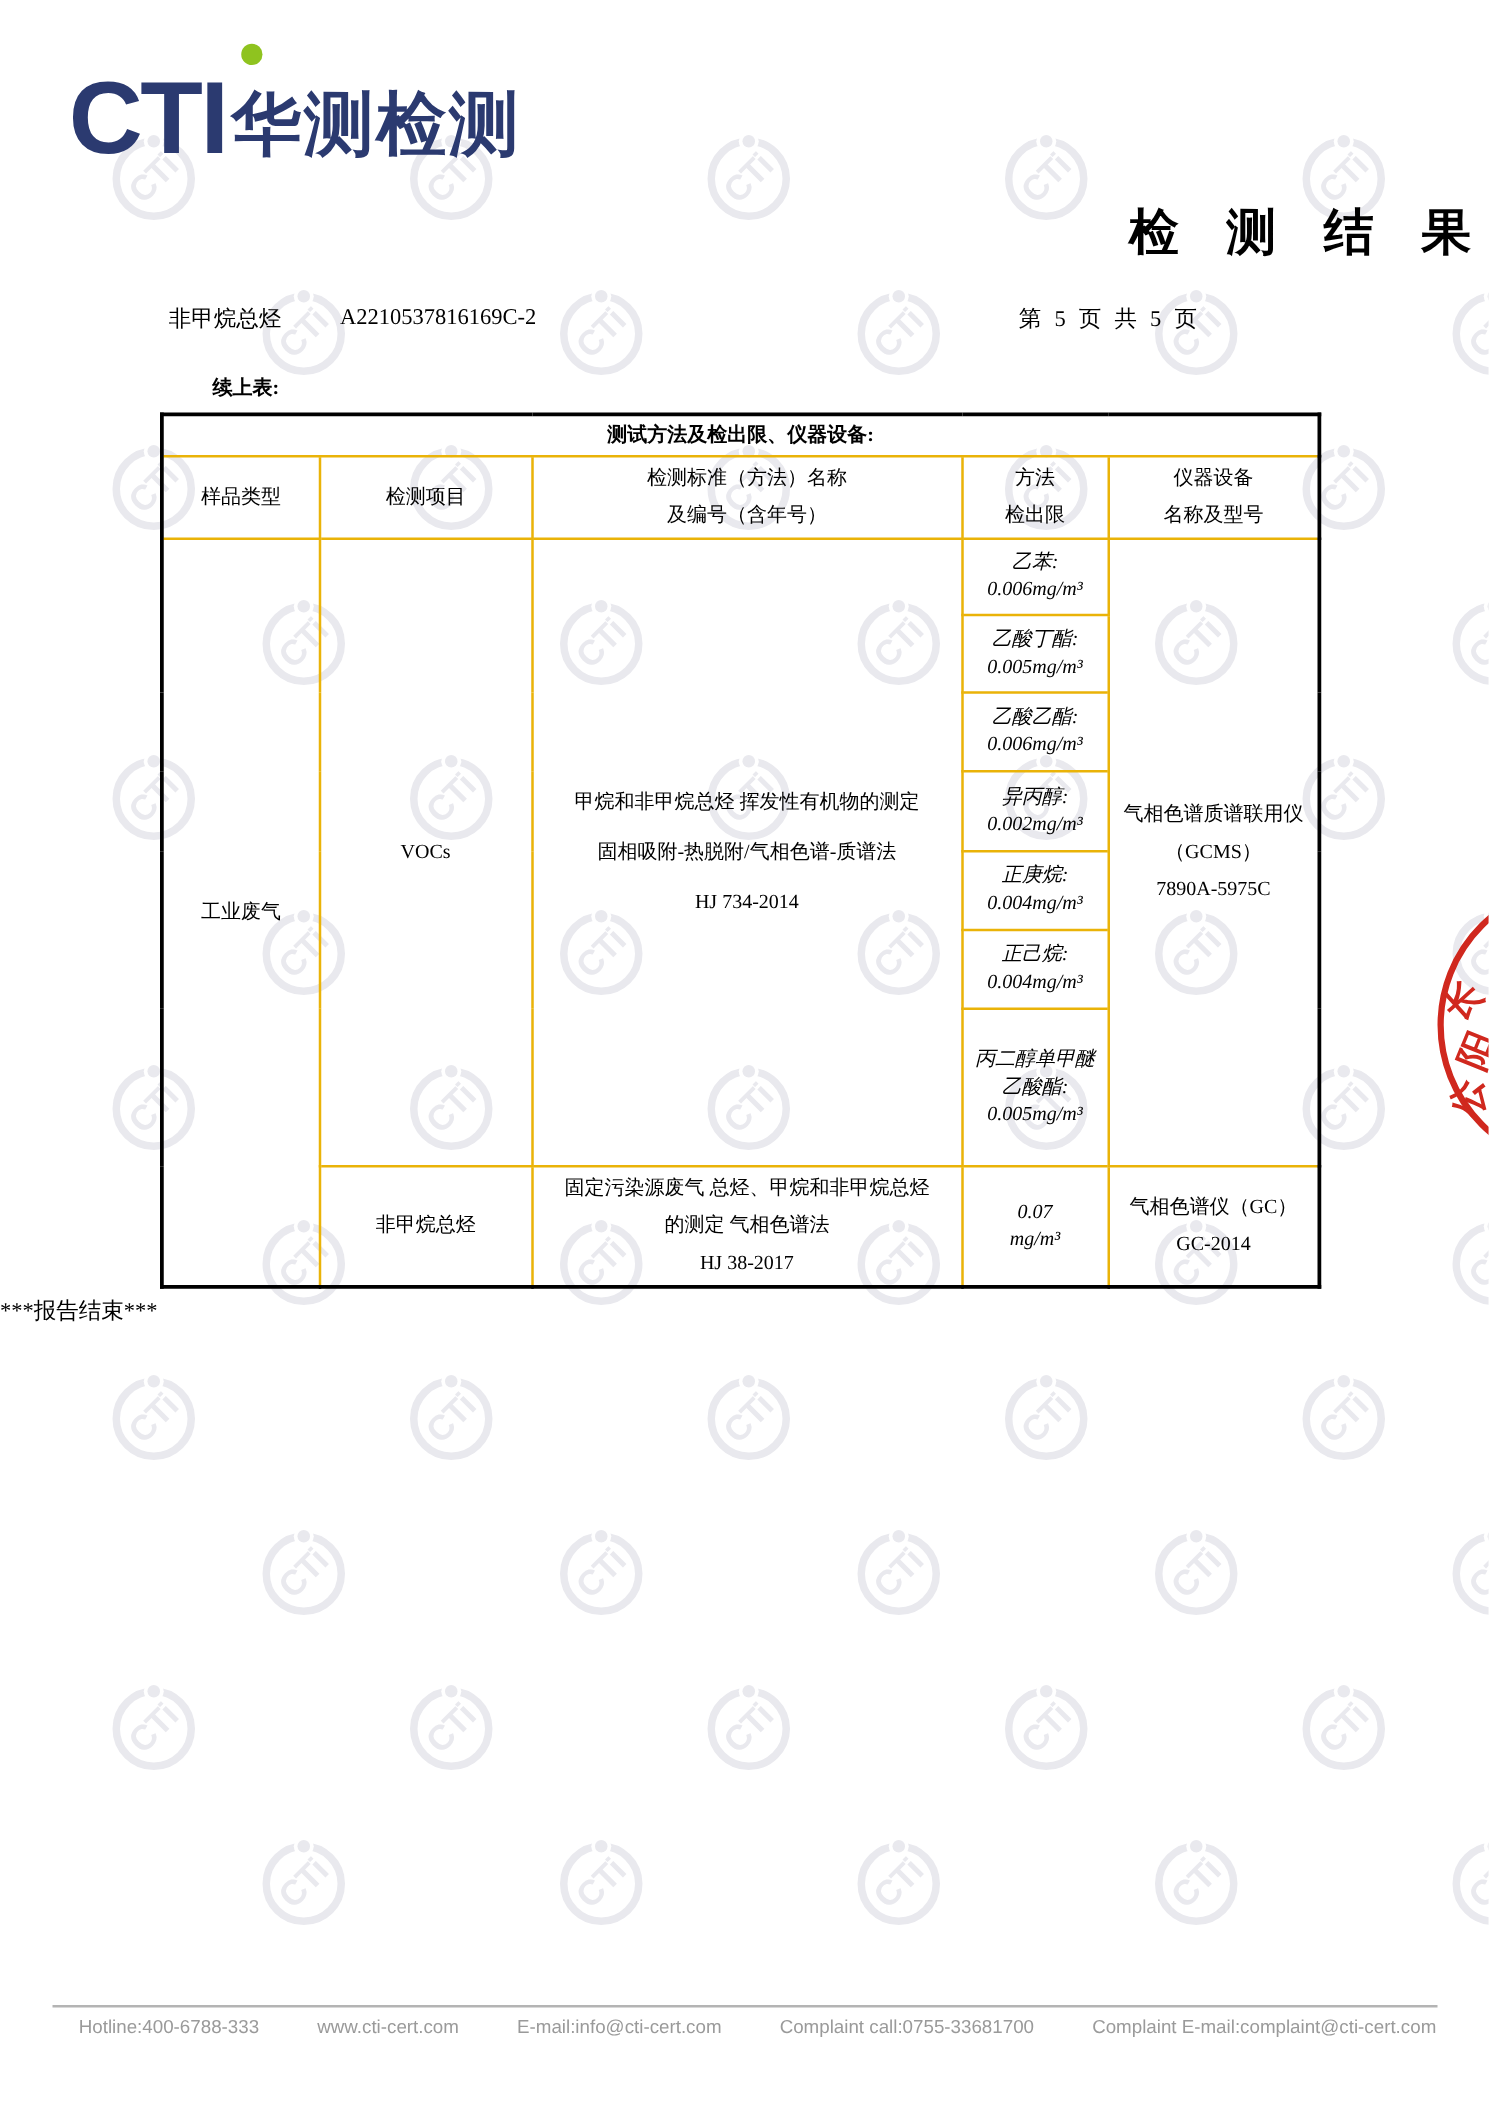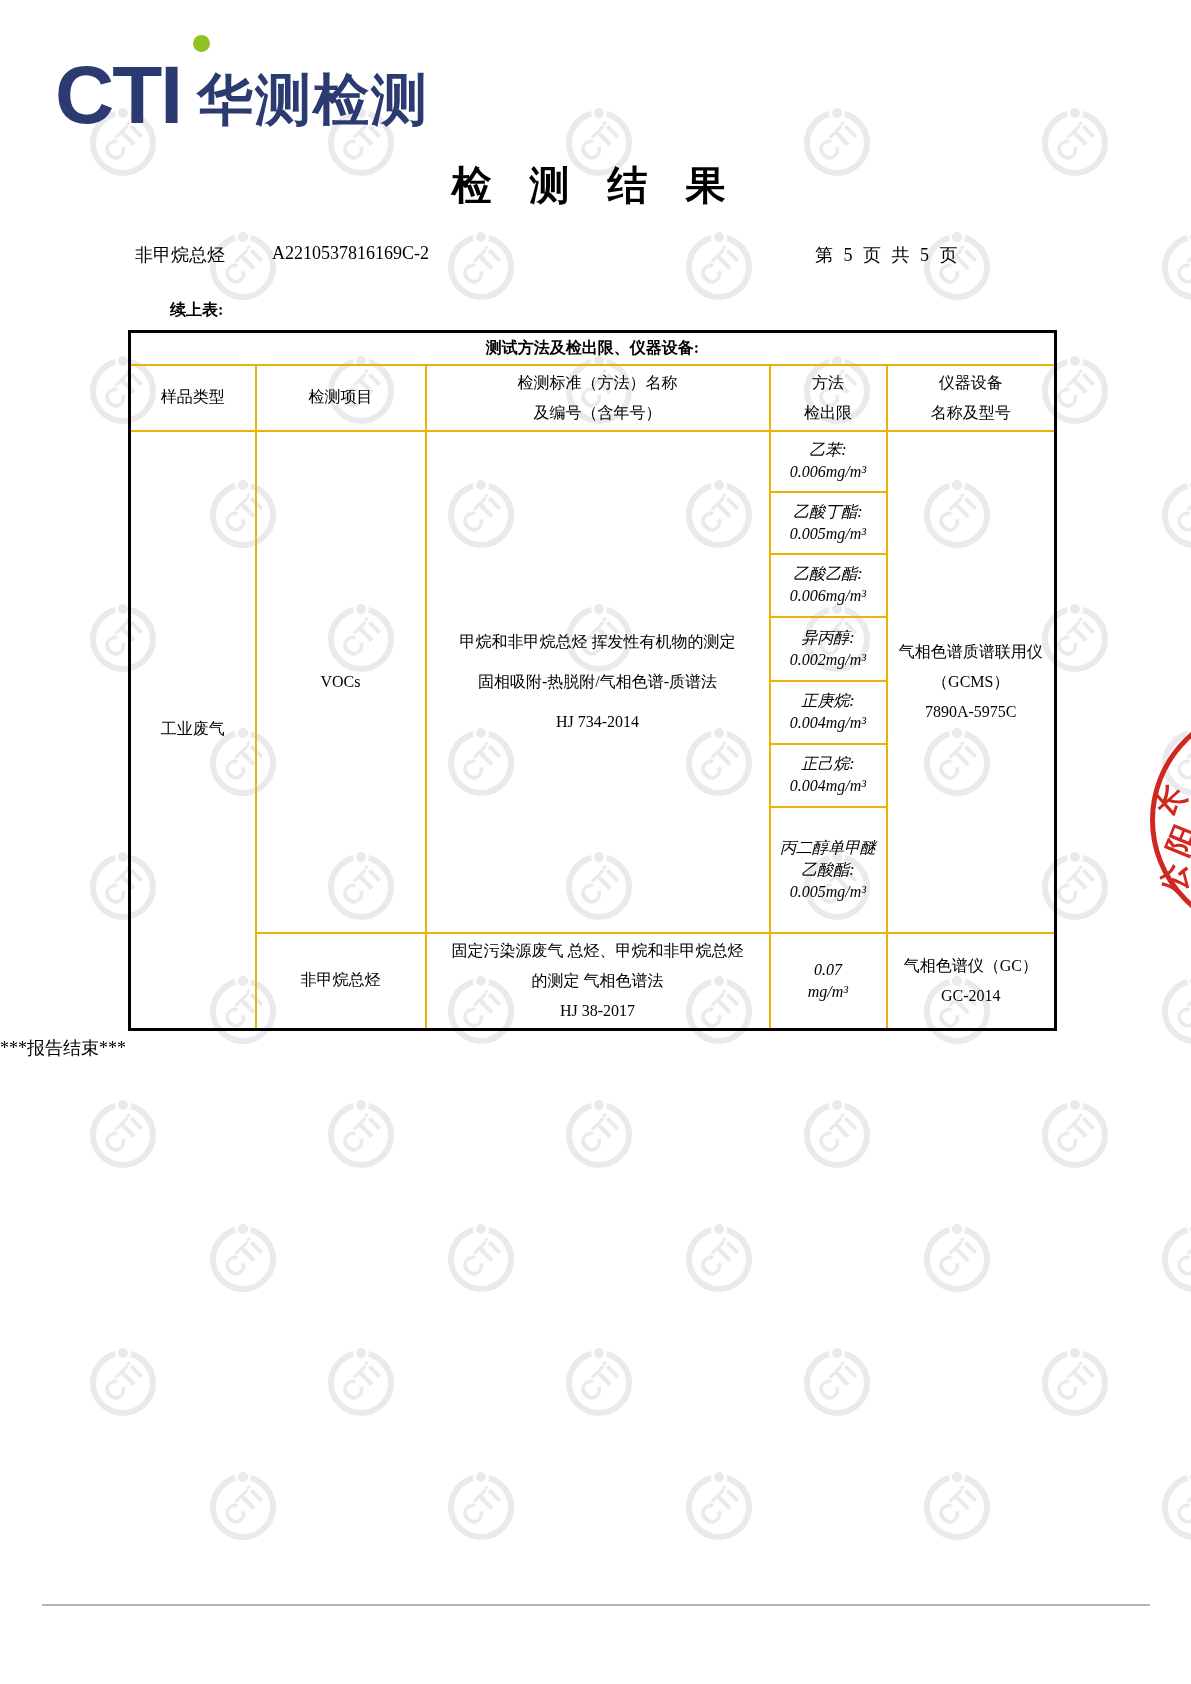--- a/index.html
+++ b/index.html
@@ -27,23 +27,23 @@
       font-weight:bold;font-size:28px;color:var(--wm-gray);letter-spacing:-1px;}
   
   #content{position:absolute;inset:0;z-index:1;}
   
   .logo{position:absolute;left:55px;top:32px;height:96px;display:flex;align-items:flex-end;}
   .logo-latin{position:relative;font-family:"Liberation Sans","DejaVu Sans",sans-serif;
       font-weight:bold;font-size:82px;line-height:0.82;color:var(--navy);letter-spacing:-2px;}
   .logo-dot{position:absolute;width:17px;height:17px;border-radius:50%;
       background:var(--green);left:138px;top:-26px;}
   .logo-cjk{font-family:Liberation Serif, serif;font-weight:bold;
-      font-size:56px;line-height:1;color:var(--navy);margin-left:16px;letter-spacing:2px;}
-  
-  .doc-title{position:absolute;left:0;top:158px;width:100%;text-align:center;
+      font-size:56px;line-height:1;color:var(--navy);margin-left:4px;letter-spacing:2px;}
+  
+  .doc-title{position:absolute;left:0;top:158px;width:100%;text-align:right;
       font-size:40px;font-weight:bold;letter-spacing:14px;}
   
   .report-row{position:absolute;left:0;top:243px;width:100%;font-size:18px;}
   .report-label{position:absolute;left:135px;}
   .report-number{position:absolute;left:272px;}
   .page-info{position:absolute;left:815px;letter-spacing:3px;}
   
   .continued{position:absolute;left:145px;top:300px;font-size:16px;font-weight:bold;margin-left:25px;}
   
   table.methods{position:absolute;left:128px;top:330px;width:926px;
@@ -408,20 +408,27 @@
             <div>GC-2014</div>
           </div>
         </td>
       </tr>
     </tbody>
       </table>
 
     <div class="end-note">***报告结束***</div>
 
     <div class="footer-line"></div>
+    <div class="footer">
+      <span>Hotline:400-6788-333</span>
+      <span>www.cti-cert.com</span>
+      <span>E-mail:info@cti-cert.com</span>
+      <span>Complaint call:0755-33681700</span>
+      <span>Complaint E-mail:complaint@cti-cert.com</span>
+    </div>
 
   </div>
 
   <div id="stamp"></div>
   <div id="stamp-chars">
       <span class="stamp-char" style="left: 1156px; top: 780px; transform: rotate(-42deg);">长</span>
       <span class="stamp-char" style="left: 1167px; top: 820px; transform: rotate(-68deg);">阳</span>
       <span class="stamp-char" style="left: 1160px; top: 858px; transform: rotate(-96deg);">公</span>
     </div>
 

